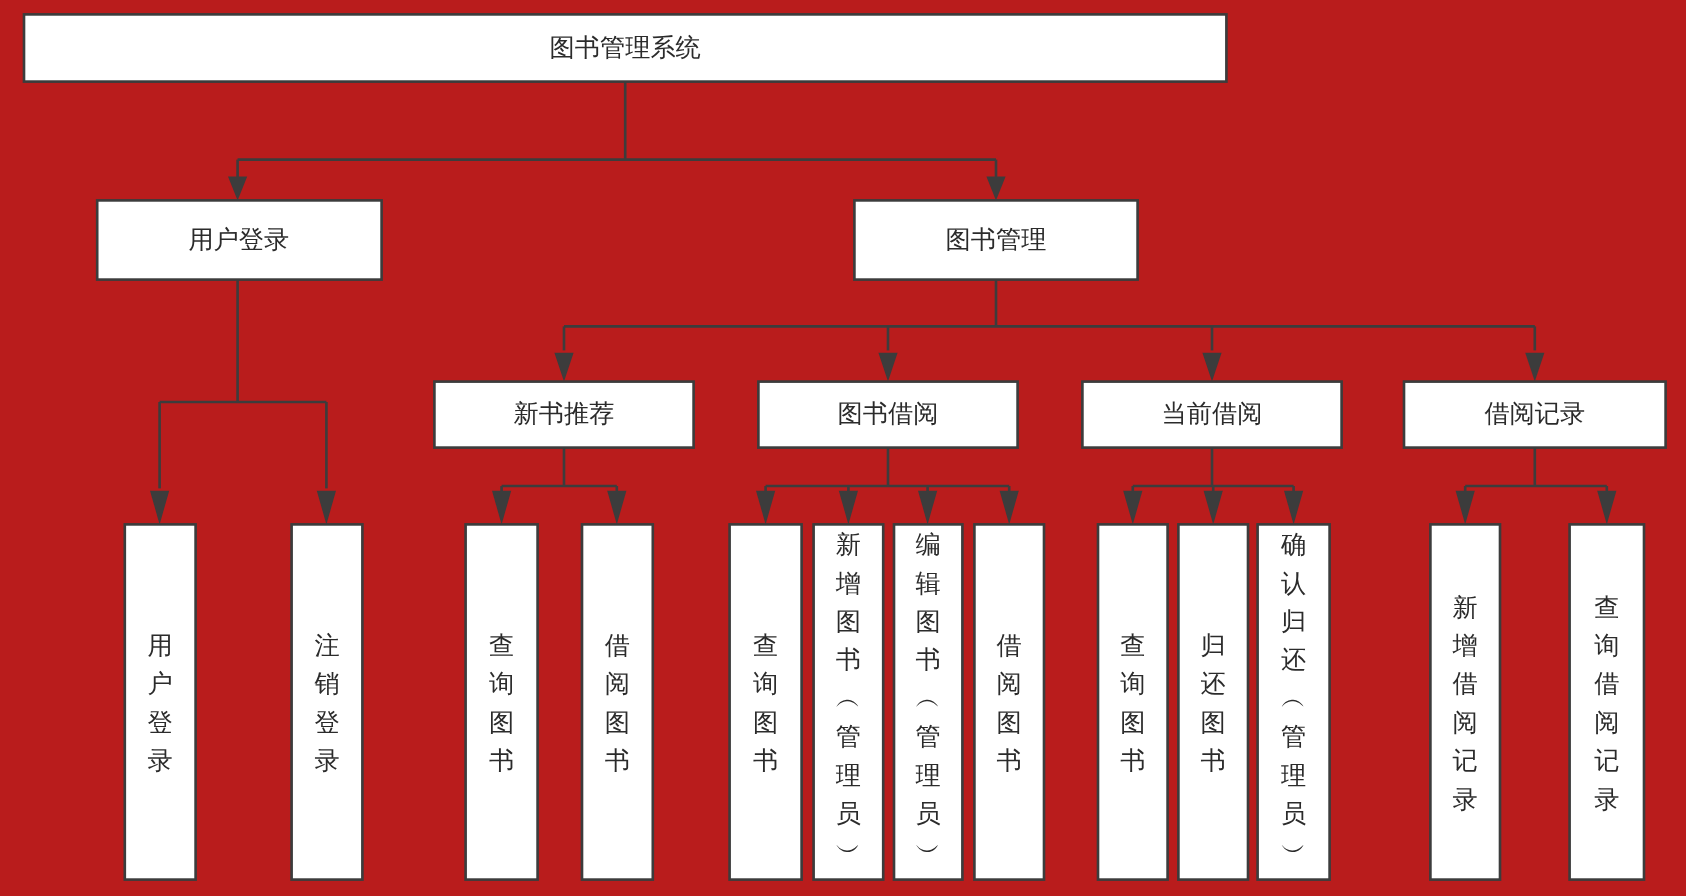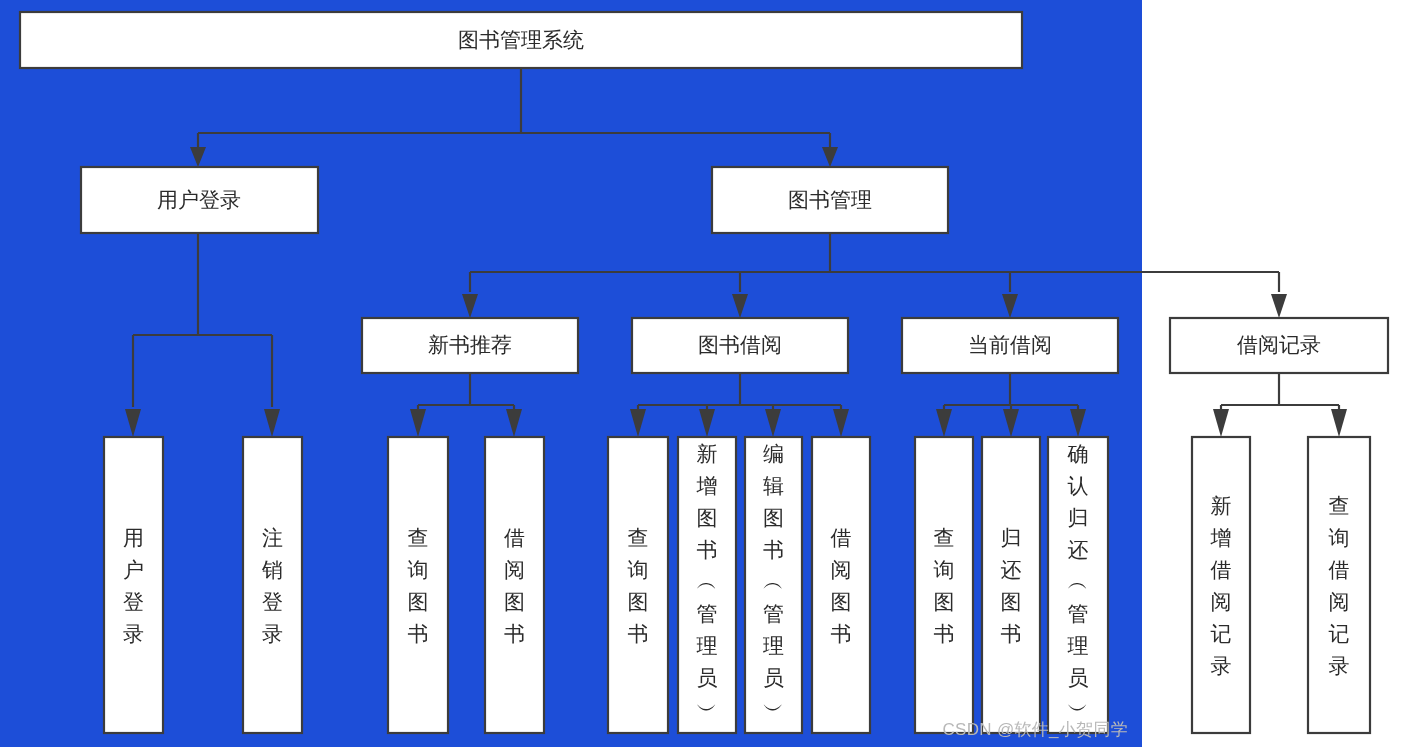--- a/index.html
+++ b/index.html
@@ -8,23 +8,23 @@
     background: #ffffff;
   }
   body {
     width: 1405px;
     height: 747px;
     font-family: "Liberation Sans", "DejaVu Sans", sans-serif;
     overflow: hidden;
   }
   #diagram-root {
     position: relative;
-    width: 1142px;
+    width: 1405px;
     height: 747px;
-    background: #1d4ed8;
+    background: #b91c1c;
   }
   svg.diagram {
     position: absolute;
     left: 0;
     top: 0;
     width: 1405px;
     height: 747px;
   }
   .node-box {
     fill: #ffffff;
@@ -304,14 +304,13 @@
           <text class="node-label-v" x="1339" y="513">查</text>
           <text class="node-label-v" x="1339" y="545">询</text>
           <text class="node-label-v" x="1339" y="577">借</text>
           <text class="node-label-v" x="1339" y="609">阅</text>
           <text class="node-label-v" x="1339" y="641">记</text>
           <text class="node-label-v" x="1339" y="673">录</text>
         </g>
       </g>
   </svg>
 
-  <div class="watermark">CSDN @软件_小贺同学</div>
 </div>
 
 </body></html>

